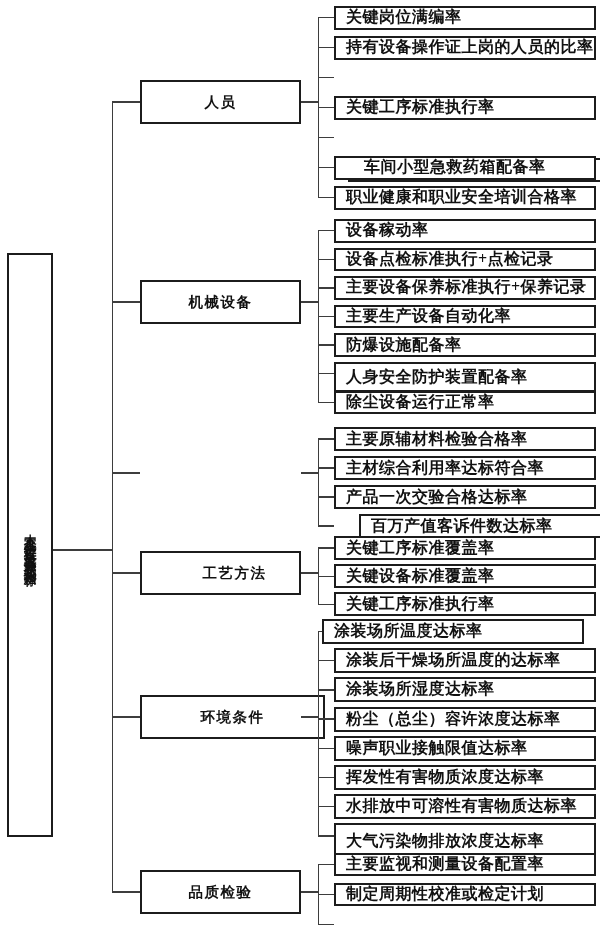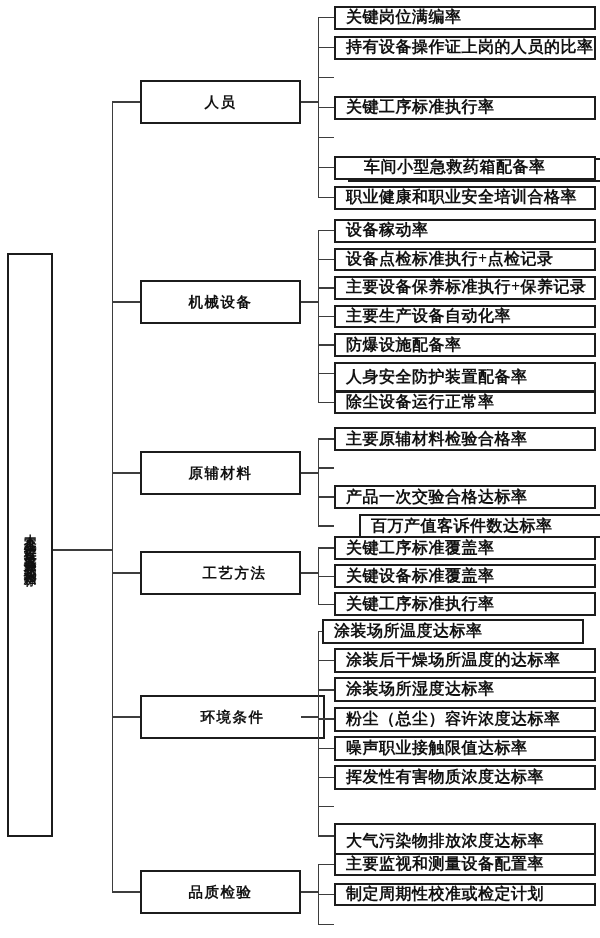--- a/index.html
+++ b/index.html
@@ -99,26 +99,26 @@
     <div class="box leaf" style="left: 334px; top: 276.2px; width: 262px; height: 23.5px;">主要设备保养标准执行+保养记录</div>
     <div class="hline" style="left: 318px; top: 315.85px; width: 16px;"></div>
     <div class="box leaf" style="left: 334px; top: 304.8px; width: 262px; height: 23.5px;">主要生产设备自动化率</div>
     <div class="hline" style="left: 318px; top: 344.45px; width: 16px;"></div>
     <div class="box leaf" style="left: 334px; top: 333.4px; width: 262px; height: 23.5px;">防爆设施配备率</div>
     <div class="hline" style="left: 318px; top: 373.05px; width: 16px;"></div>
     <div class="box leaf" style="left: 334px; top: 362px; width: 262px; height: 30px;">人身安全防护装置配备率</div>
     <div class="hline" style="left: 318px; top: 401.65px; width: 16px;"></div>
     <div class="box leaf" style="left: 334px; top: 390.6px; width: 262px; height: 23.5px;">除尘设备运行正常率</div>
     <div class="hline" style="left: 112px; top: 472.3px; width: 28px;"></div>
-    <div class="box category" style="left: 140px; top: 451px; width: 161px; height: 44px;">原辅材料</div>
     <div class="hline" style="left: 301px; top: 472.3px; width: 18.4px;"></div>
     <div class="vline" style="left: 318px; top: 438.3px; height: 88.4px;"></div>
     <div class="hline" style="left: 318px; top: 438.3px; width: 16px;"></div>
     <div class="box leaf" style="left: 334px; top: 427px; width: 262px; height: 24px;">主要原辅材料检验合格率</div>
     <div class="hline" style="left: 318px; top: 467.3px; width: 16px;"></div>
+    <div class="box leaf" style="left: 334px; top: 456px; width: 262px; height: 24px;">主材综合利用率达标符合率</div>
     <div class="hline" style="left: 318px; top: 496.3px; width: 16px;"></div>
     <div class="box leaf" style="left: 334px; top: 485px; width: 262px; height: 24px;">产品一次交验合格达标率</div>
     <div class="hline" style="left: 318px; top: 525.3px; width: 16px;"></div>
     <div class="box leaf" style="left: 334px; top: 514px; width: 262px; height: 24px; margin-left: 25px;">百万产值客诉件数达标率</div>
     <div class="hline" style="left: 112px; top: 572.3px; width: 28px;"></div>
     <div class="box category" style="left: 140px; top: 551px; width: 161px; height: 44px; padding-left: 28px;">工艺方法</div>
     <div class="hline" style="left: 301px; top: 572.3px; width: 18.4px;"></div>
     <div class="vline" style="left: 318px; top: 547.3px; height: 57.8px;"></div>
     <div class="hline" style="left: 318px; top: 547.3px; width: 16px;"></div>
     <div class="box leaf" style="left: 334px; top: 536px; width: 262px; height: 24px;">关键工序标准覆盖率</div>
@@ -136,20 +136,21 @@
     <div class="box leaf" style="left: 334px; top: 648.2px; width: 262px; height: 25px;">涂装后干燥场所温度的达标率</div>
     <div class="hline" style="left: 318px; top: 689.2px; width: 16px;"></div>
     <div class="box leaf" style="left: 334px; top: 677.4px; width: 262px; height: 25px;">涂装场所湿度达标率</div>
     <div class="hline" style="left: 318px; top: 718.4px; width: 16px;"></div>
     <div class="box leaf" style="left: 334px; top: 706.6px; width: 262px; height: 25px;">粉尘（总尘）容许浓度达标率</div>
     <div class="hline" style="left: 318px; top: 747.6px; width: 16px;"></div>
     <div class="box leaf" style="left: 334px; top: 735.8px; width: 262px; height: 25px;">噪声职业接触限值达标率</div>
     <div class="hline" style="left: 318px; top: 776.8px; width: 16px;"></div>
     <div class="box leaf" style="left: 334px; top: 765px; width: 262px; height: 25px;">挥发性有害物质浓度达标率</div>
     <div class="hline" style="left: 318px; top: 806px; width: 16px;"></div>
+    <div class="box leaf" style="left: 334px; top: 794.2px; width: 262px; height: 25px;">水排放中可溶性有害物质达标率</div>
     <div class="hline" style="left: 318px; top: 835.2px; width: 16px;"></div>
     <div class="box leaf" style="left: 334px; top: 823.4px; width: 262px; height: 37px;">大气污染物排放浓度达标率</div>
     <div class="hline" style="left: 112px; top: 891.3px; width: 28px;"></div>
     <div class="box category" style="left: 140px; top: 870px; width: 161px; height: 44px;">品质检验</div>
     <div class="hline" style="left: 301px; top: 891.3px; width: 18.4px;"></div>
     <div class="vline" style="left: 318px; top: 863.55px; height: 61.4px;"></div>
     <div class="hline" style="left: 318px; top: 863.55px; width: 16px;"></div>
     <div class="box leaf" style="left: 334px; top: 853px; width: 262px; height: 22.5px; font-family: Liberation Serif, serif;">主要监视和测量设备配置率</div>
     <div class="hline" style="left: 318px; top: 893.55px; width: 16px;"></div>
     <div class="box leaf" style="left: 334px; top: 883px; width: 262px; height: 22.5px;">制定周期性校准或检定计划</div>

